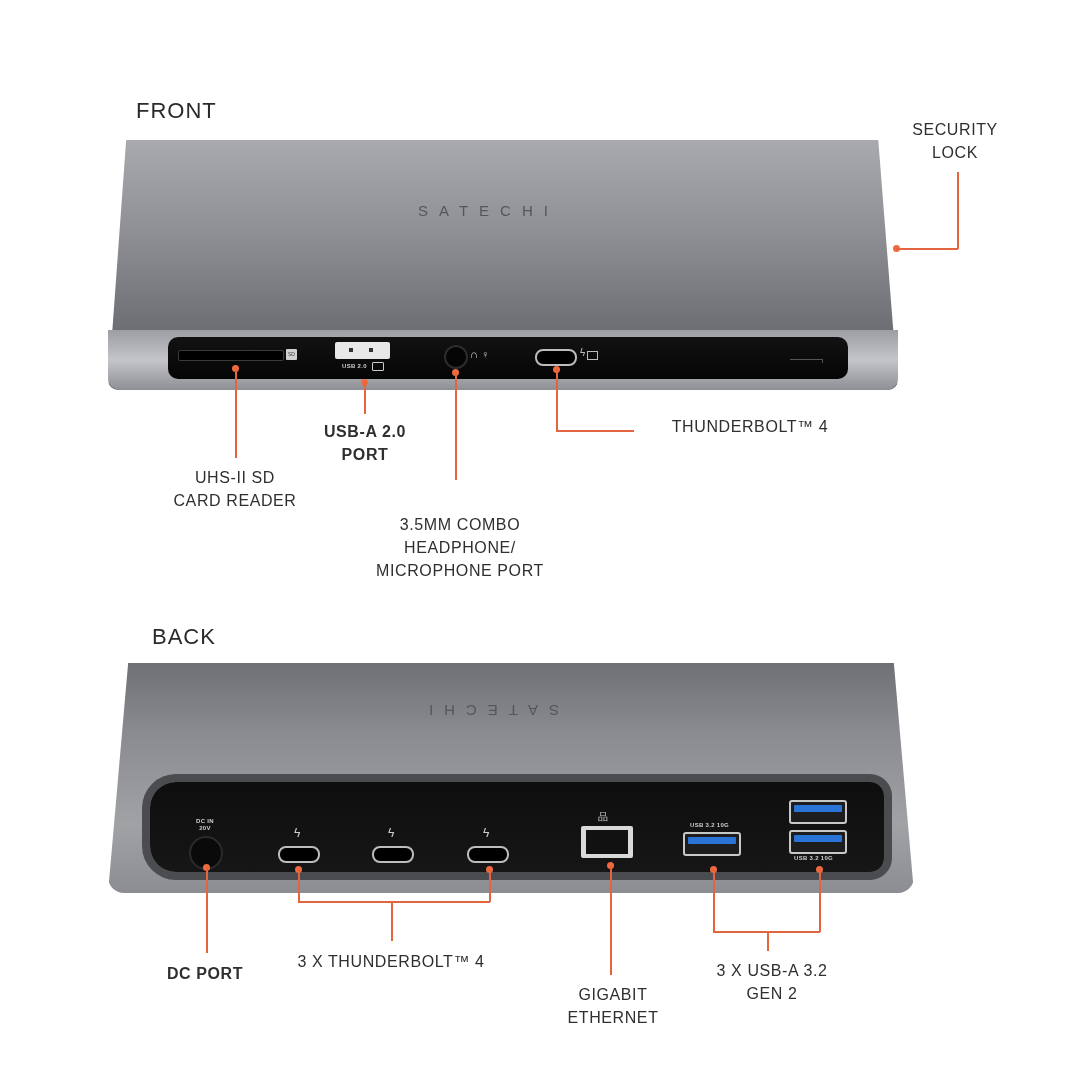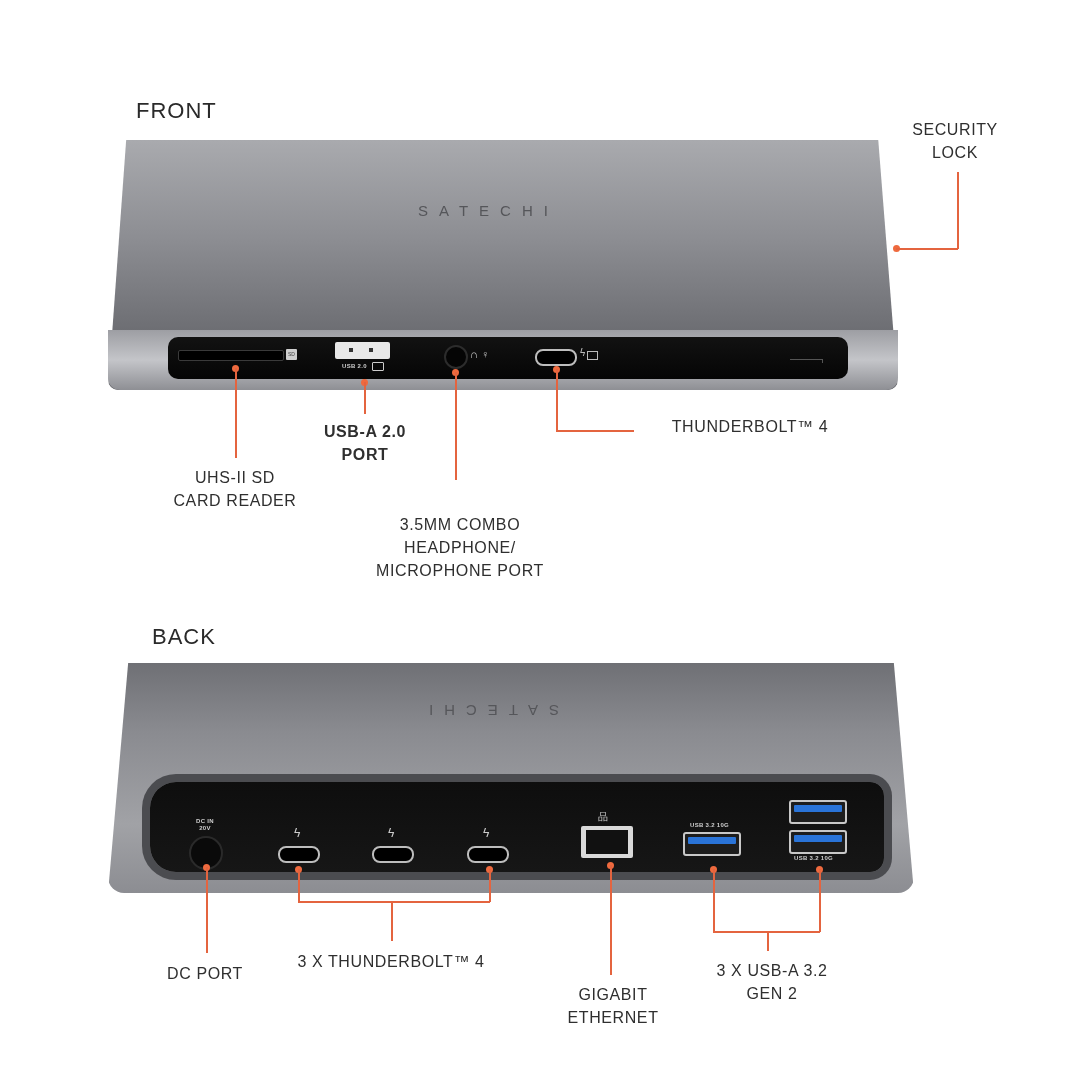--- a/index.html
+++ b/index.html
@@ -137,21 +137,21 @@
 <div class="dot" style="left:607px;top:862px;"></div>
 <div class="lead" style="left:610px;top:865px;width:1.5px;height:110px;"></div>
 
 <div class="dot" style="left:710px;top:866px;"></div>
 <div class="dot" style="left:816px;top:866px;"></div>
 <div class="lead" style="left:713px;top:869px;width:1.5px;height:63px;"></div>
 <div class="lead" style="left:819px;top:869px;width:1.5px;height:63px;"></div>
 <div class="lead" style="left:713px;top:931px;width:107px;height:1.5px;"></div>
 <div class="lead" style="left:767px;top:931px;width:1.5px;height:20px;"></div>
 
-<div class="abs label" style="left:150px;top:962px;width:110px;">
+<div class="abs label" style="left:150px;top:962px;width:110px;font-weight:bold;">
   <div>DC PORT</div>
 </div>
 <div class="abs label" style="left:280px;top:950px;width:222px;">
   <div>3 X THUNDERBOLT™ 4</div>
 </div>
 <div class="abs label" style="left:550px;top:983px;width:126px;">
   <div>GIGABIT</div>
   <div>ETHERNET</div>
 </div>
 <div class="abs label" style="left:694px;top:959px;width:156px;">

